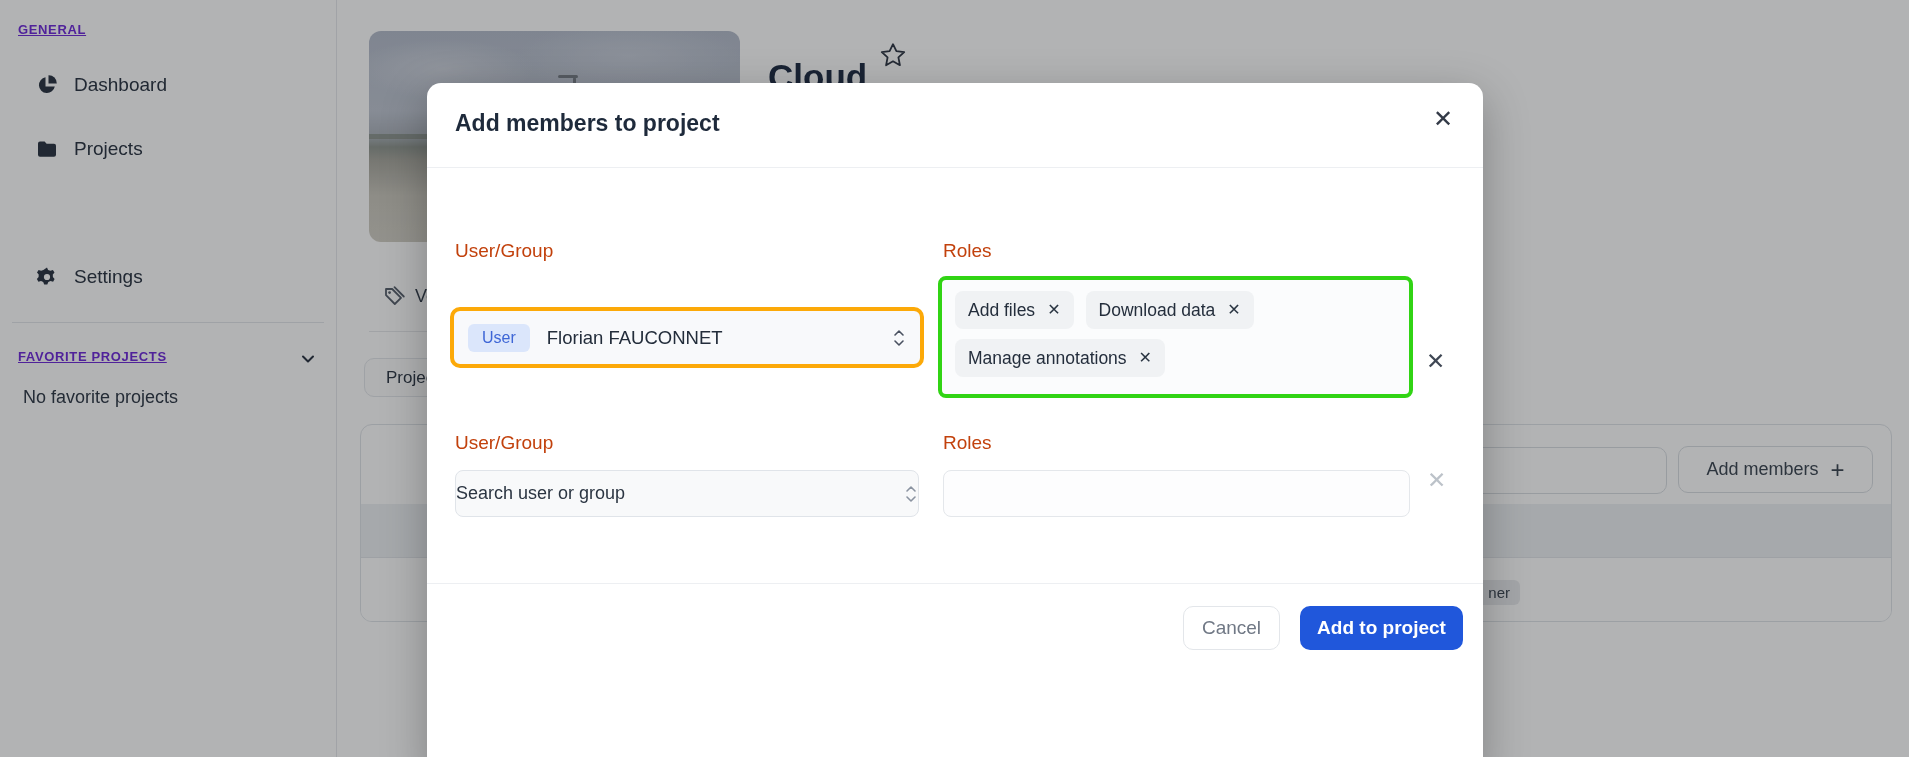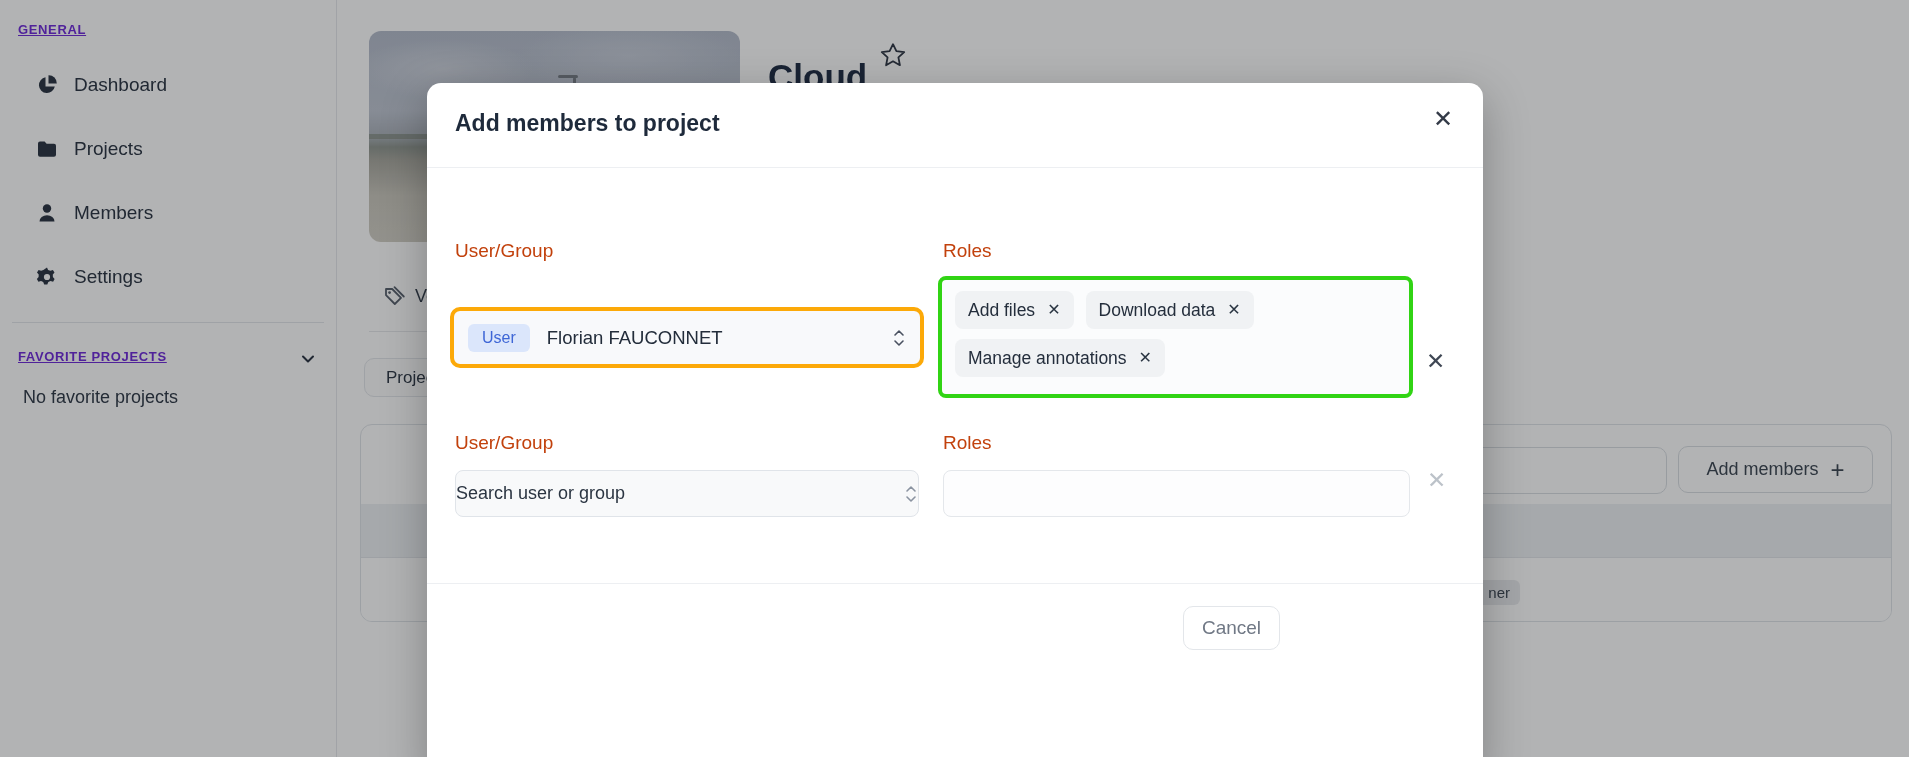--- a/index.html
+++ b/index.html
@@ -91,27 +91,20 @@
       <span class="lbl">Dashboard</span>
     </div>
 
     <div class="nav-item" style="top:117px;">
       <svg class="nav-icon" viewBox="0 0 22 22">
         <path d="M2 5.5 a2 2 0 0 1 2-2 h4.6 l2 2.2 H18 a2 2 0 0 1 2 2 v9 a2 2 0 0 1 -2 2 H4 a2 2 0 0 1 -2-2 Z" fill="#27313f"></path>
       </svg>
       <span class="lbl">Projects</span>
     </div>
 
-    <div class="nav-item" style="top:181px;">
-      <svg class="nav-icon" viewBox="0 0 22 22">
-        <circle cx="11" cy="6.5" r="4.2" fill="#27313f"></circle>
-        <path d="M3.5 19.5 a7.5 6.2 0 0 1 15 0 Z" fill="#27313f"></path>
-      </svg>
-      <span class="lbl">Members</span>
-    </div>
 
     <div class="nav-item" style="top:245px;">
       <svg class="nav-icon" viewBox="0 0 22 22">
         <path d="M11 1.5 l1.1 2.4 2.3 .9 2.5-.8 1.6 2.6 -1.7 2 .1 2.5 1.7 1.9 -1.5 2.7 -2.6-.7 -2.2 1.1 -1 2.4 -3.1 0 -1-2.4 -2.2-1.1 -2.6 .7 -1.5-2.7 1.7-1.9 .1-2.5 -1.7-2 1.6-2.6 2.5 .8 2.3-.9 Z" fill="#27313f"></path>
         <circle cx="11" cy="11" r="3.1" fill="#ffffff"></circle>
       </svg>
       <span class="lbl">Settings</span>
     </div>
 
     <div class="side-divider"></div>
@@ -199,15 +192,16 @@
         <polyline points="3,7 7,3 11,7" fill="none" stroke="#8a93a0" stroke-width="1.6" stroke-linecap="round" stroke-linejoin="round"></polyline>
         <polyline points="3,13 7,17 11,13" fill="none" stroke="#8a93a0" stroke-width="1.6" stroke-linecap="round" stroke-linejoin="round"></polyline>
       </svg>
     </div>
     <div class="field-label lbl-r2">Roles</div>
     <div class="roles-input"></div>
     <div class="row-remove r2">✕</div>
 
     <div class="modal-hr-bottom"></div>
     <div class="cancel-btn">Cancel</div>
+    <div class="submit-btn">Add to project</div>
   </div>
 
 </div>
 
 </body></html>

